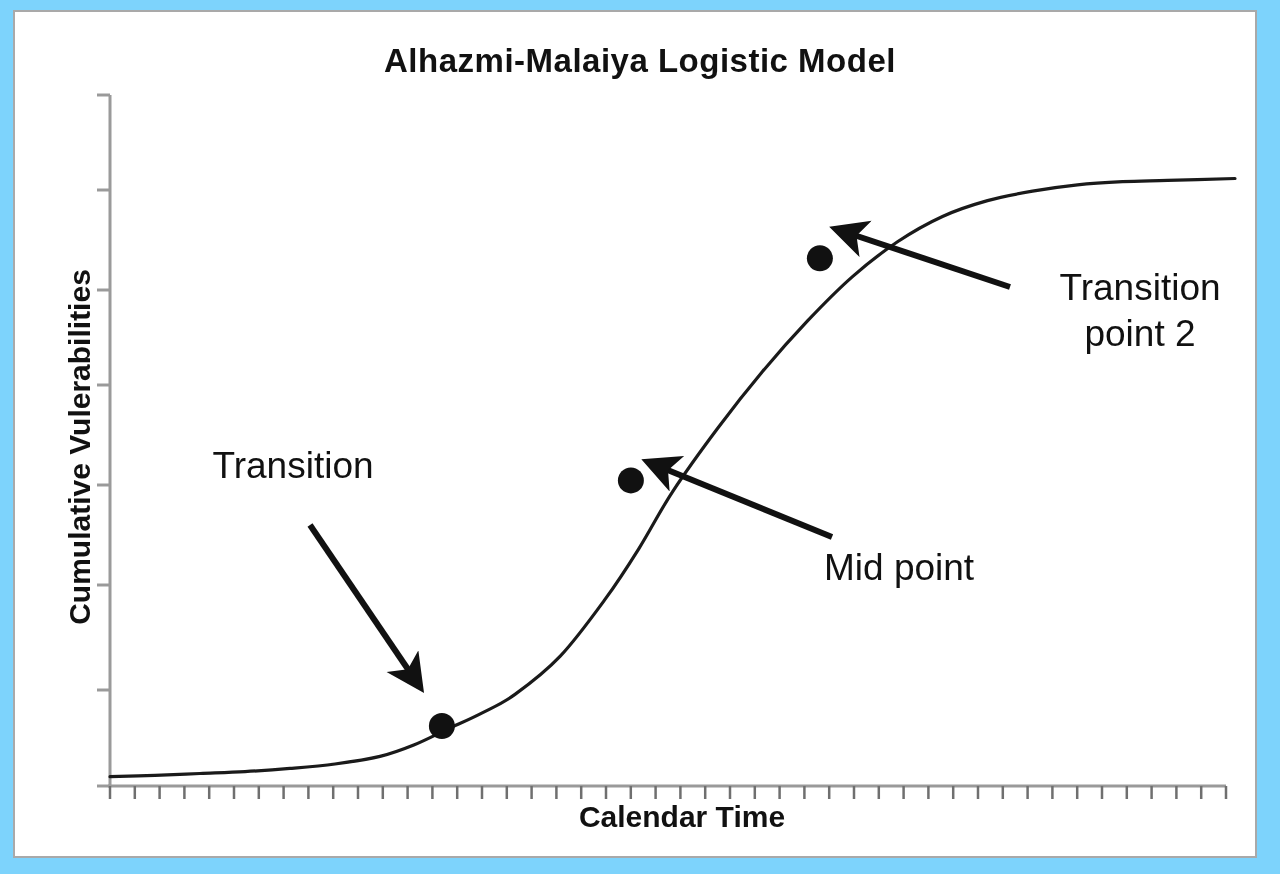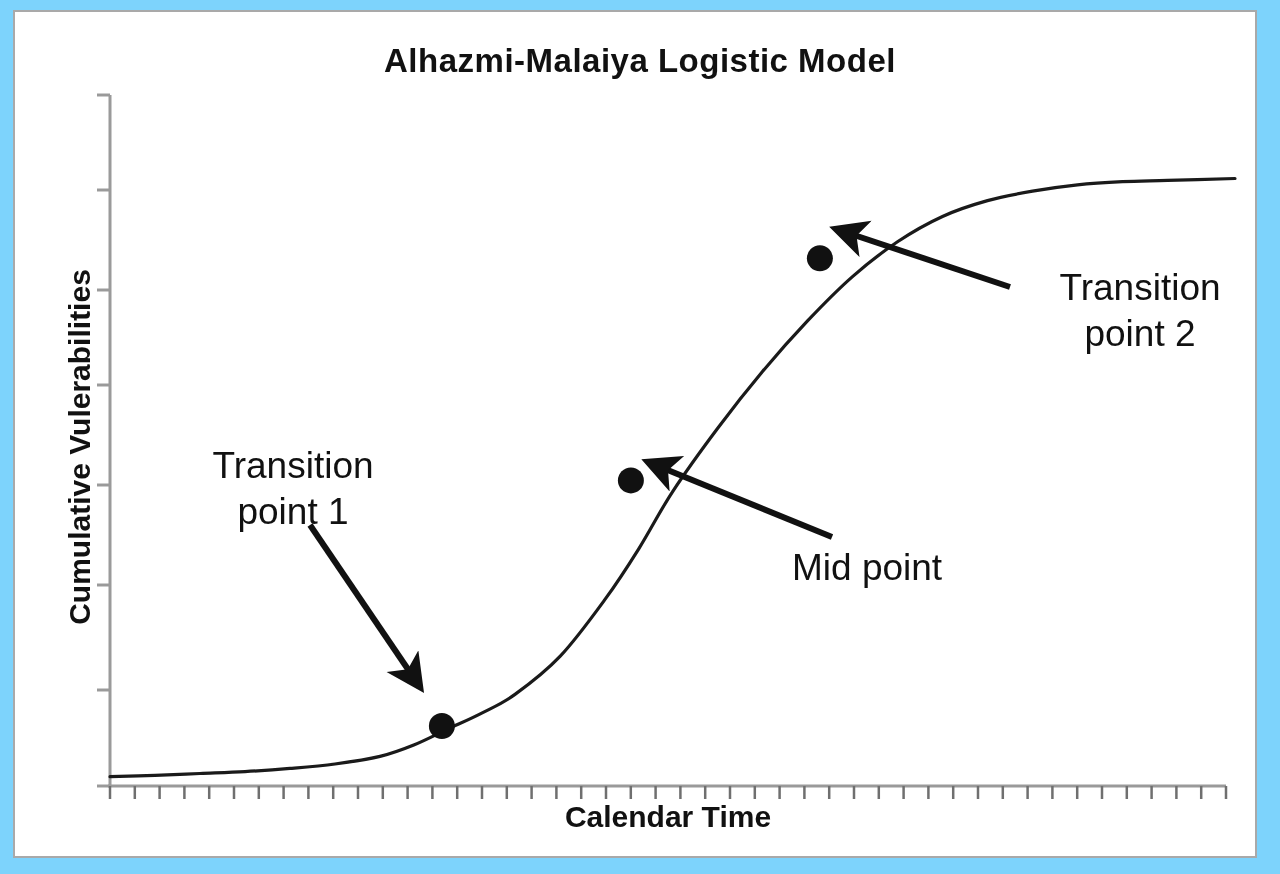--- a/index.html
+++ b/index.html
@@ -57,21 +57,21 @@
     font-size: 30px;
     font-weight: bold;
     color: #111111;
     transform: rotate(-90deg);
     transform-origin: center center;
     font-family: "Liberation Sans", sans-serif;
     white-space: nowrap;
   }
   .axis-label-x {
     position: absolute;
-    left: 110px;
+    left: 124px;
     top: 800px;
     width: 1116px;
     text-align: center;
     font-size: 30px;
     font-weight: bold;
     color: #111111;
     font-family: "Liberation Sans", sans-serif;
     white-space: nowrap;
   }
   .annotation {
@@ -82,21 +82,21 @@
     font-family: "Liberation Sans", sans-serif;
     white-space: nowrap;
   }
   #ann-transition-1 {
     left: 203px;
     top: 443px;
     width: 180px;
     text-align: center;
   }
   #ann-mid {
-    left: 792px;
+    left: 824px;
     top: 545px;
     text-align: left;
   }
   #ann-transition-2 {
     left: 1055px;
     top: 265px;
     width: 170px;
     text-align: center;
   }
   .ann-line {
@@ -195,21 +195,20 @@
   </svg>
 
   <div class="chart-title">Alhazmi-Malaiya Logistic Model</div>
 
   <div class="axis-label-y">Cumulative Vulerabilities</div>
 
   <div class="axis-label-x">Calendar Time</div>
 
   <div class="annotation" id="ann-transition-1">
     <span class="ann-line">Transition</span>
-    <span class="ann-line">point 1</span>
   </div>
 
   <div class="annotation" id="ann-mid">
     <span class="ann-line">Mid point</span>
   </div>
 
   <div class="annotation" id="ann-transition-2">
     <span class="ann-line">Transition</span>
     <span class="ann-line">point 2</span>
   </div>

